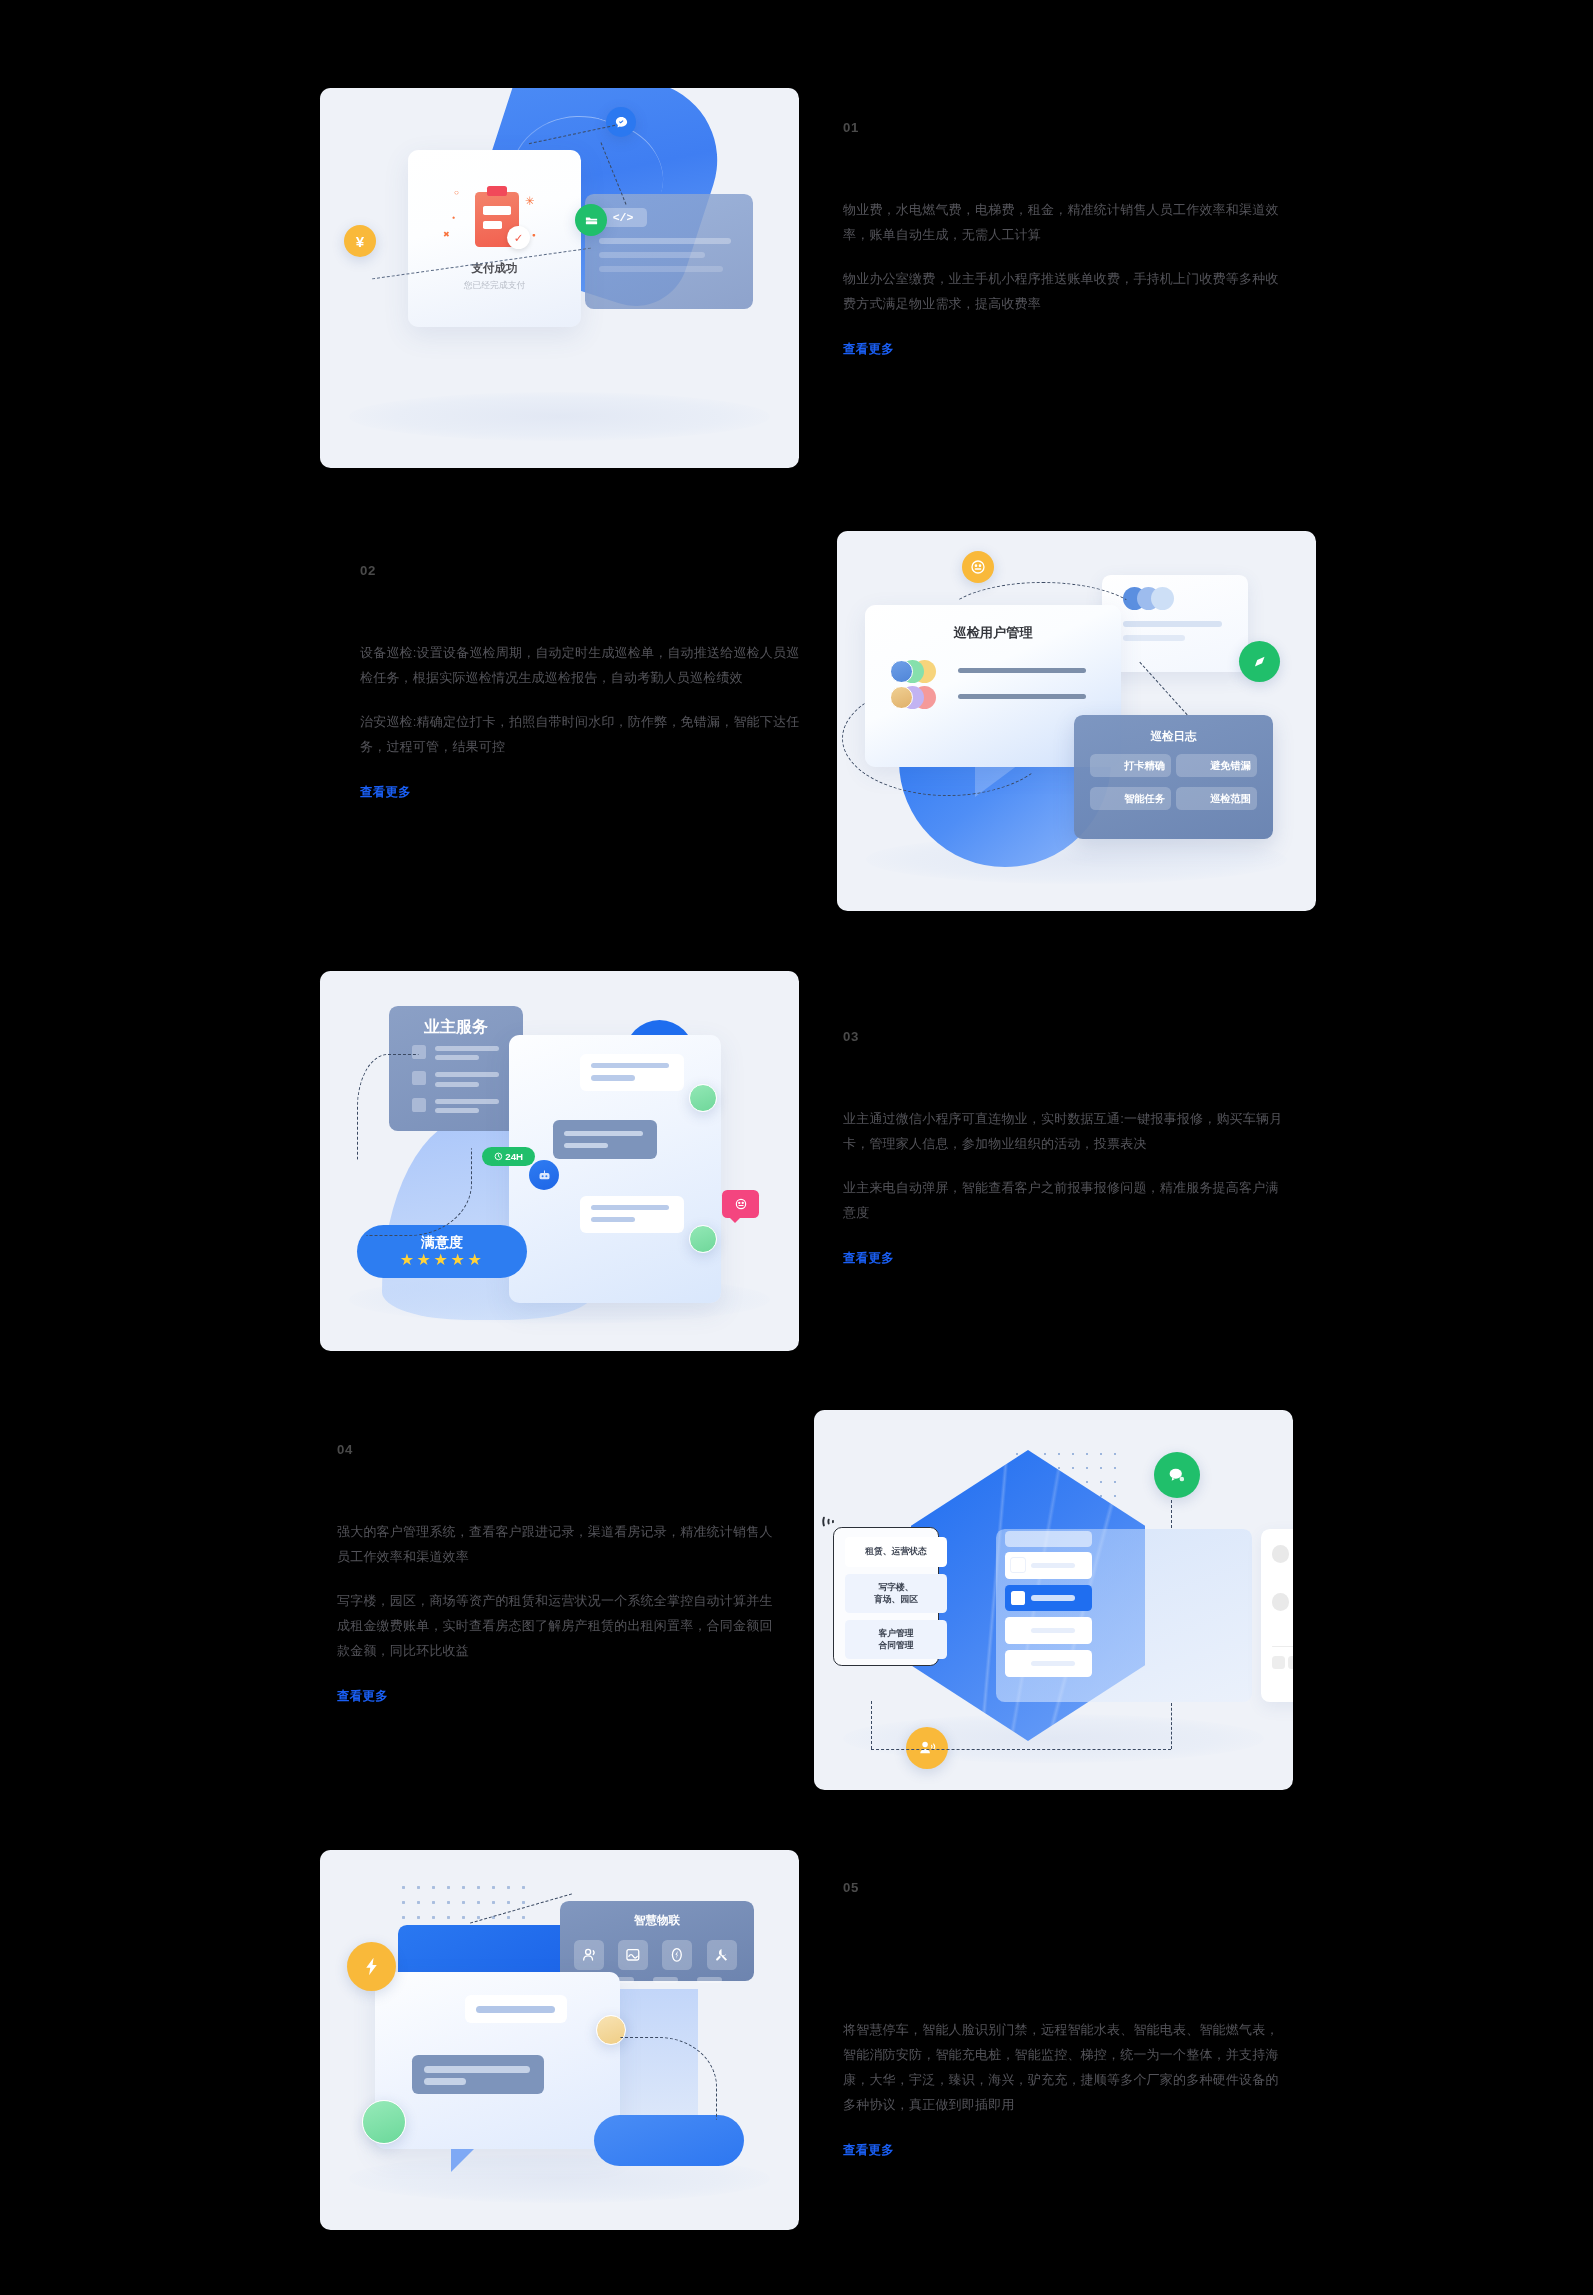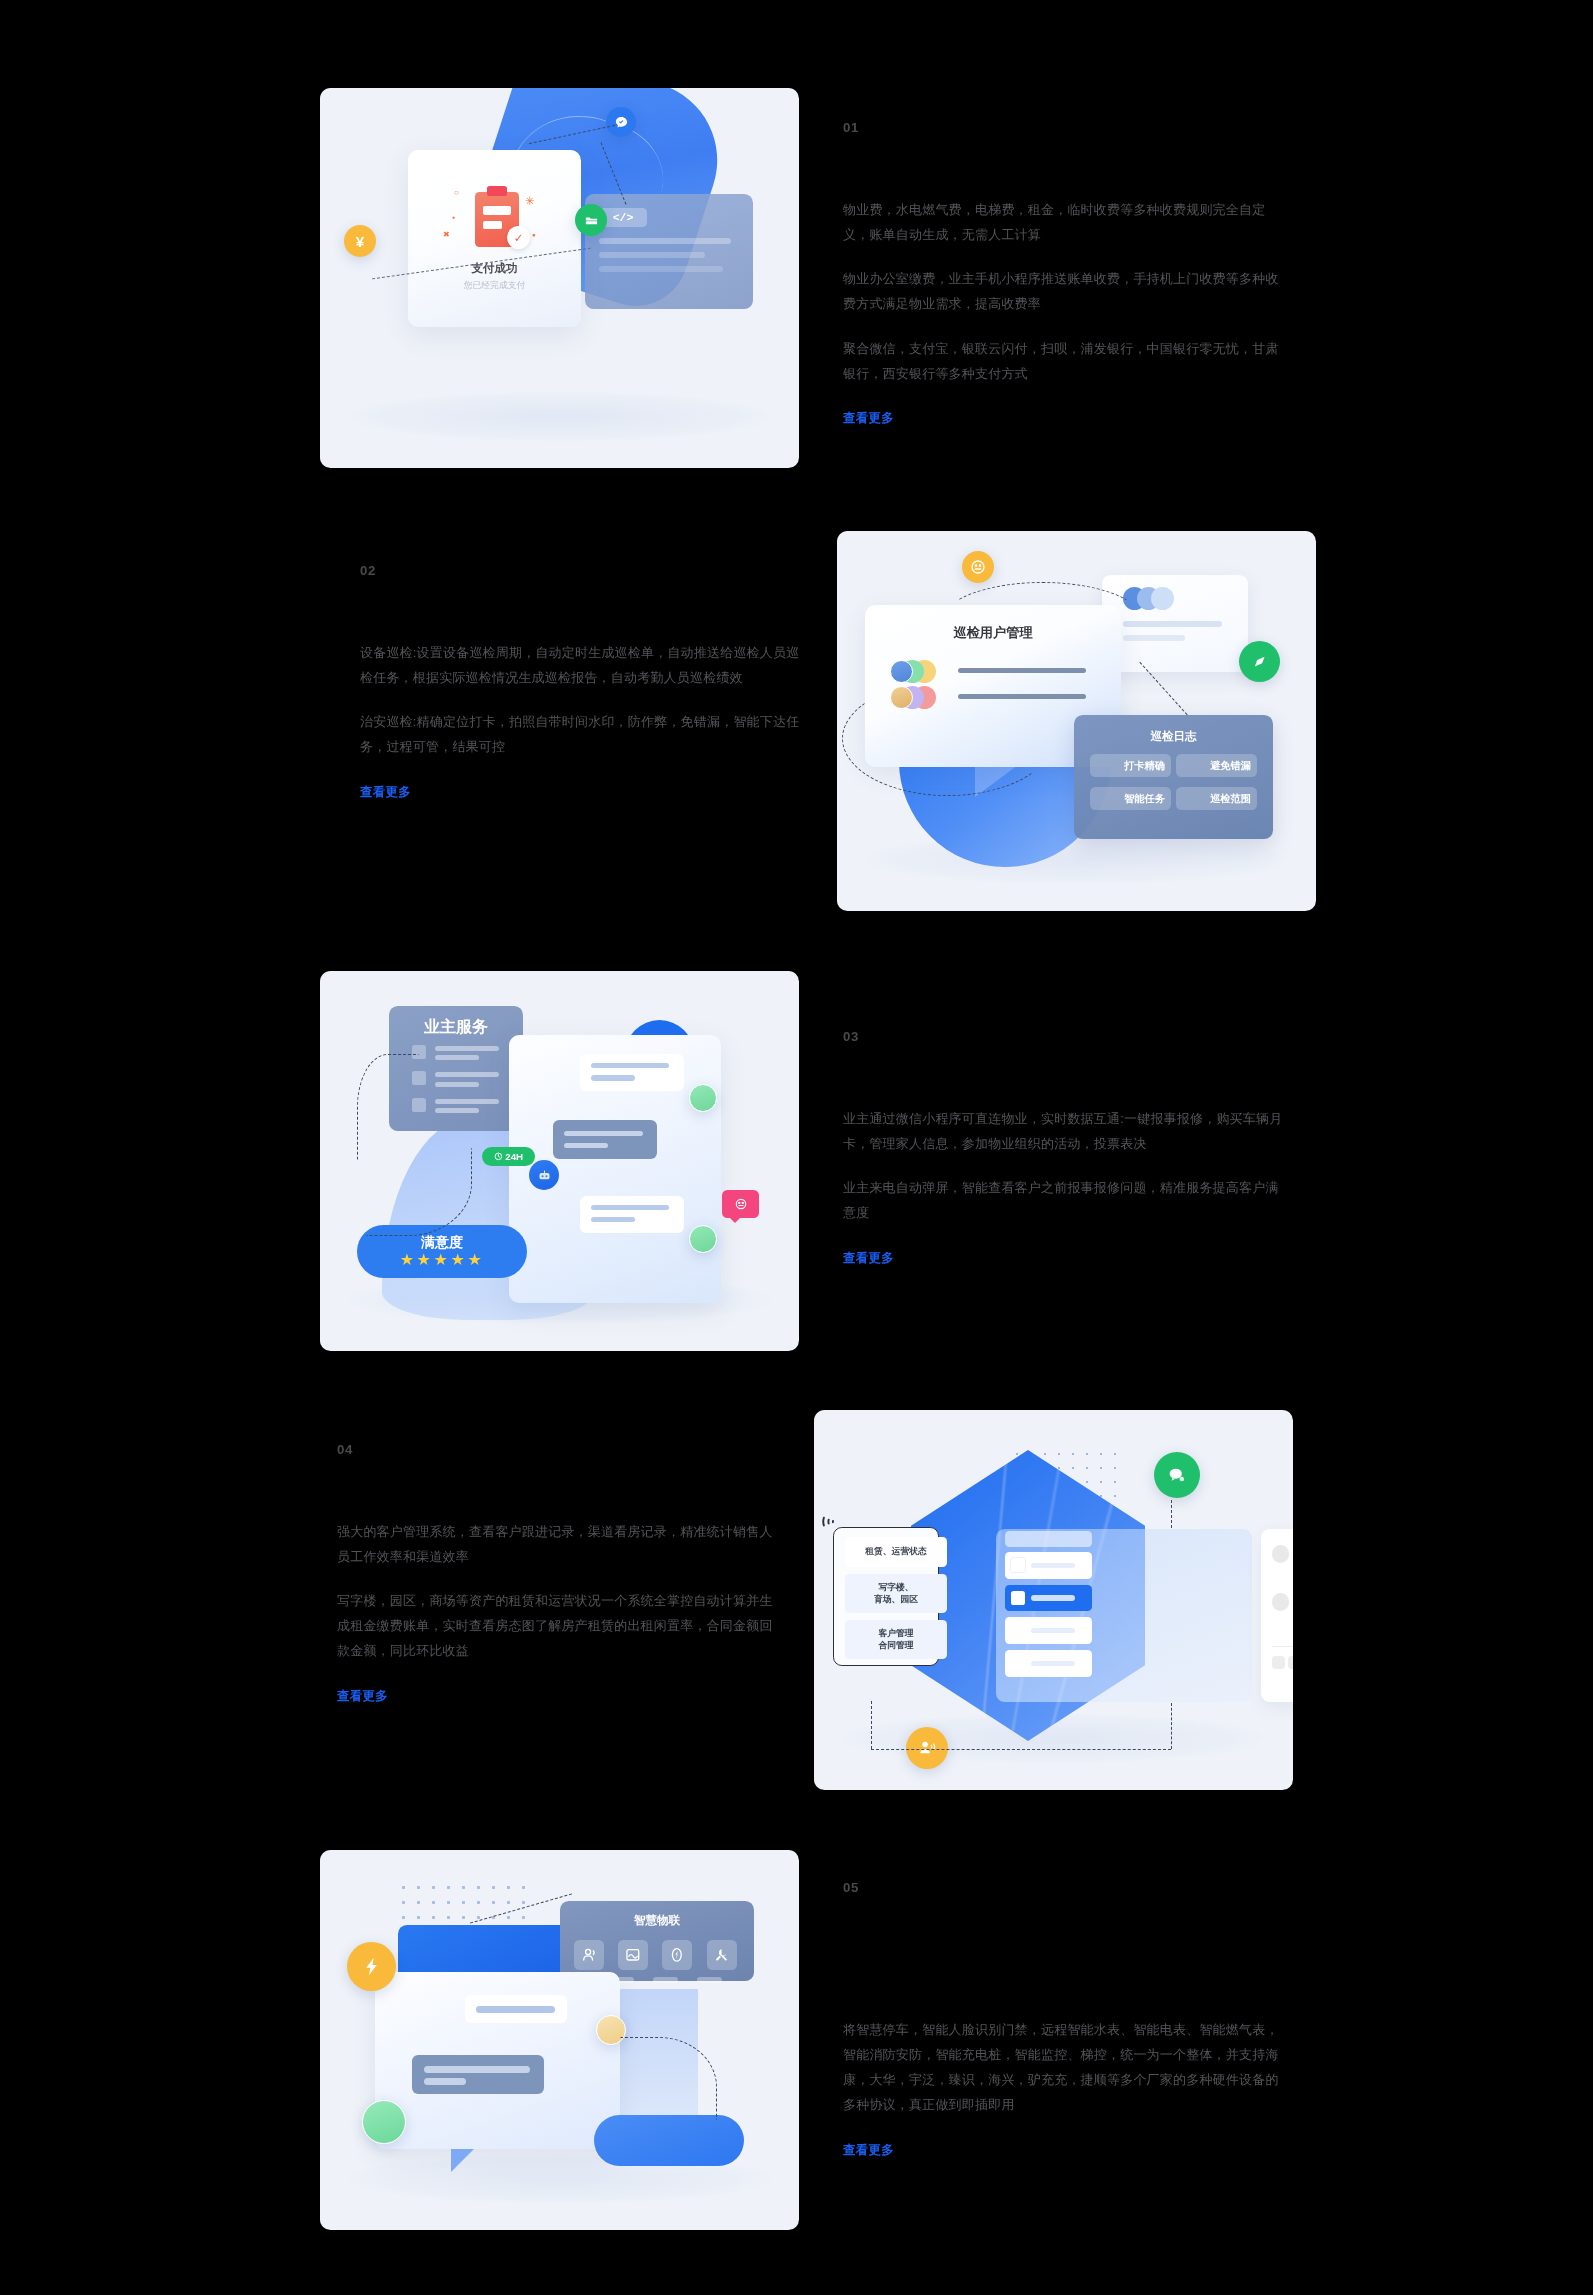--- a/index.html
+++ b/index.html
@@ -322,23 +322,22 @@
         <div class="badge b-yellow" style="left:24px;top:137px;width:32px;height:32px;font-size:15px;font-weight:700;">¥</div>
 
         <div class="dash" style="left:51px;top:175px;width:221px;transform:rotate(-8deg);border-color:#5a6a84;"></div>
         <div class="dash" style="left:208px;top:46px;width:88px;transform:rotate(-12deg);"></div>
         <div class="dash" style="left:260px;top:85px;width:67px;transform:rotate(68deg);"></div>
       </div>
     </div>
 
     <div class="col-text" style="left:843px;top:32px;">
       <div class="num">01</div>
-      <p class="para">物业费，水电燃气费，电梯费，租金，临时收费等多种收费规则完全自定义，账单自动生成，无需人工计算</p>
+      <p class="para">物业费，水电燃气费，电梯费，租金，精准统计销售人员工作效率和渠道效率，账单自动生成，无需人工计算</p>
       <p class="para">物业办公室缴费，业主手机小程序推送账单收费，手持机上门收费等多种收费方式满足物业需求，提高收费率</p>
-      <p class="para">聚合微信，支付宝，银联云闪付，扫呗，浦发银行，中国银行零无忧，甘肃银行，西安银行等多种支付方式</p>
       <a class="more" href="#">查看更多</a>
     </div>
   </div>
 
   <div class="row" style="top:531px;margin-left:23px;">
 
     <div class="col-text" style="left:337px;top:32px;">
       <div class="num">02</div>
       <p class="para">设备巡检:设置设备巡检周期，自动定时生成巡检单，自动推送给巡检人员巡检任务，根据实际巡检情况生成巡检报告，自动考勤人员巡检绩效</p>
       <p class="para">治安巡检:精确定位打卡，拍照自带时间水印，防作弊，免错漏，智能下达任务，过程可管，结果可控</p>

